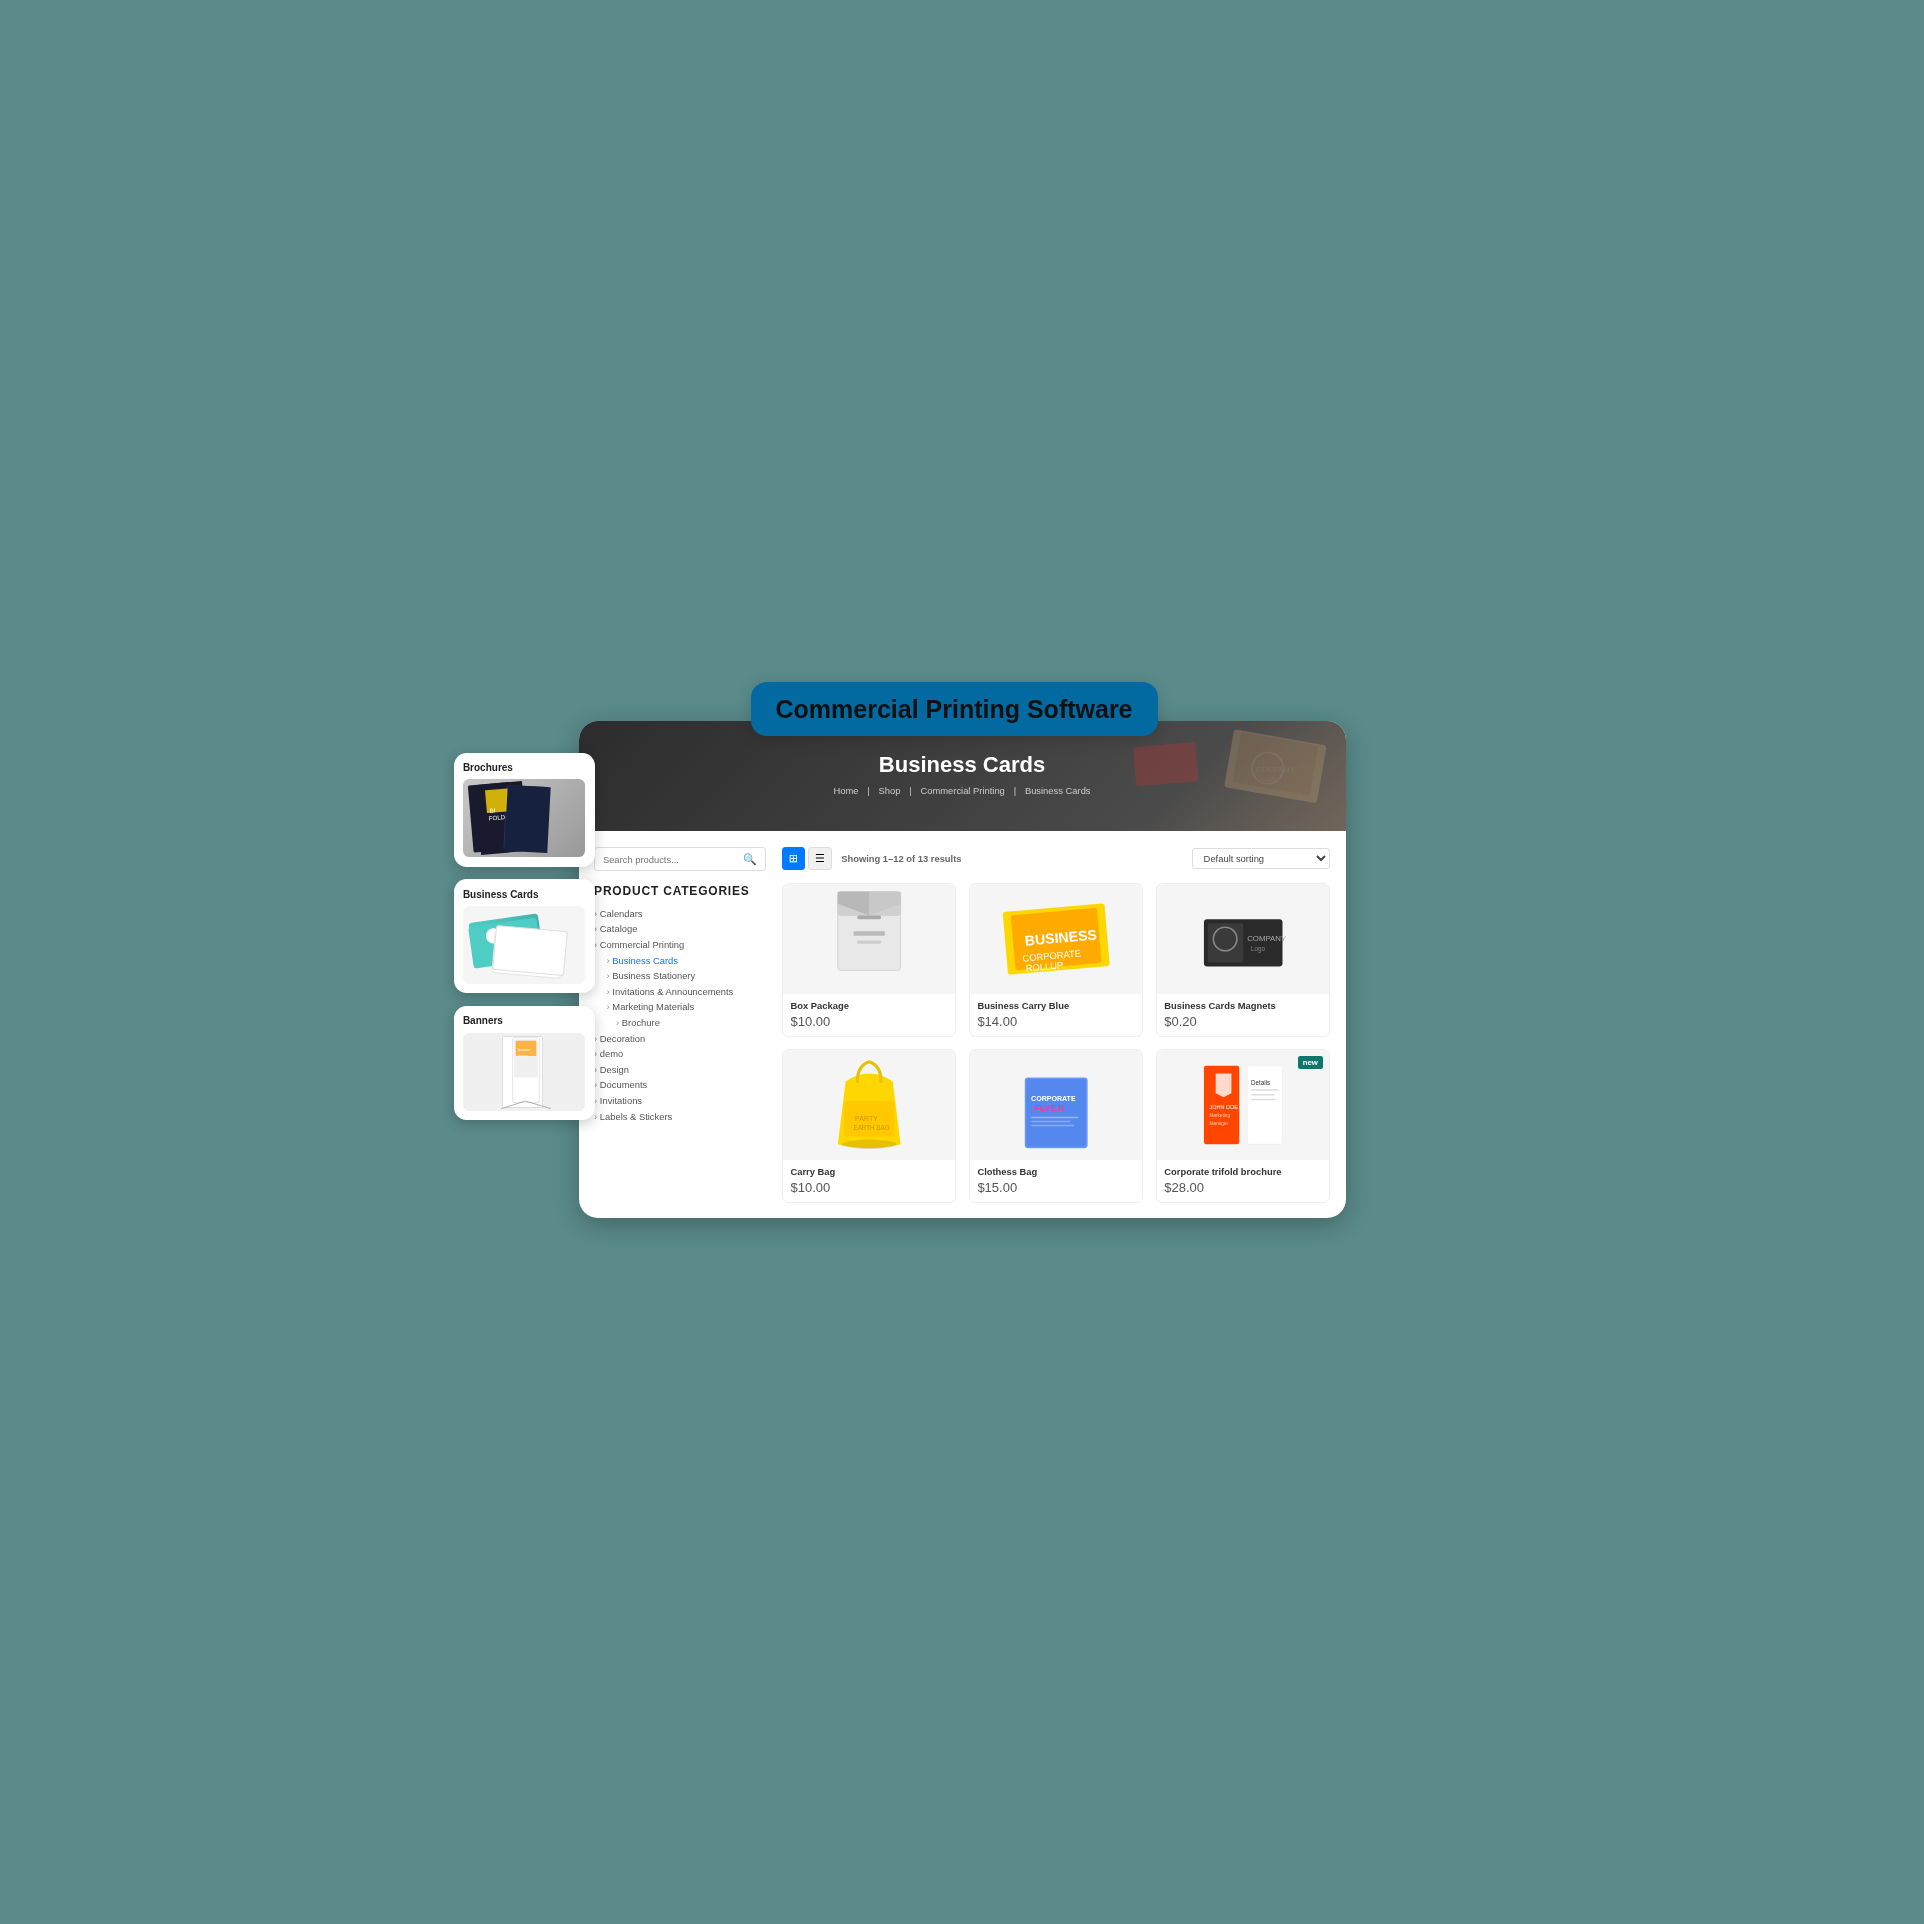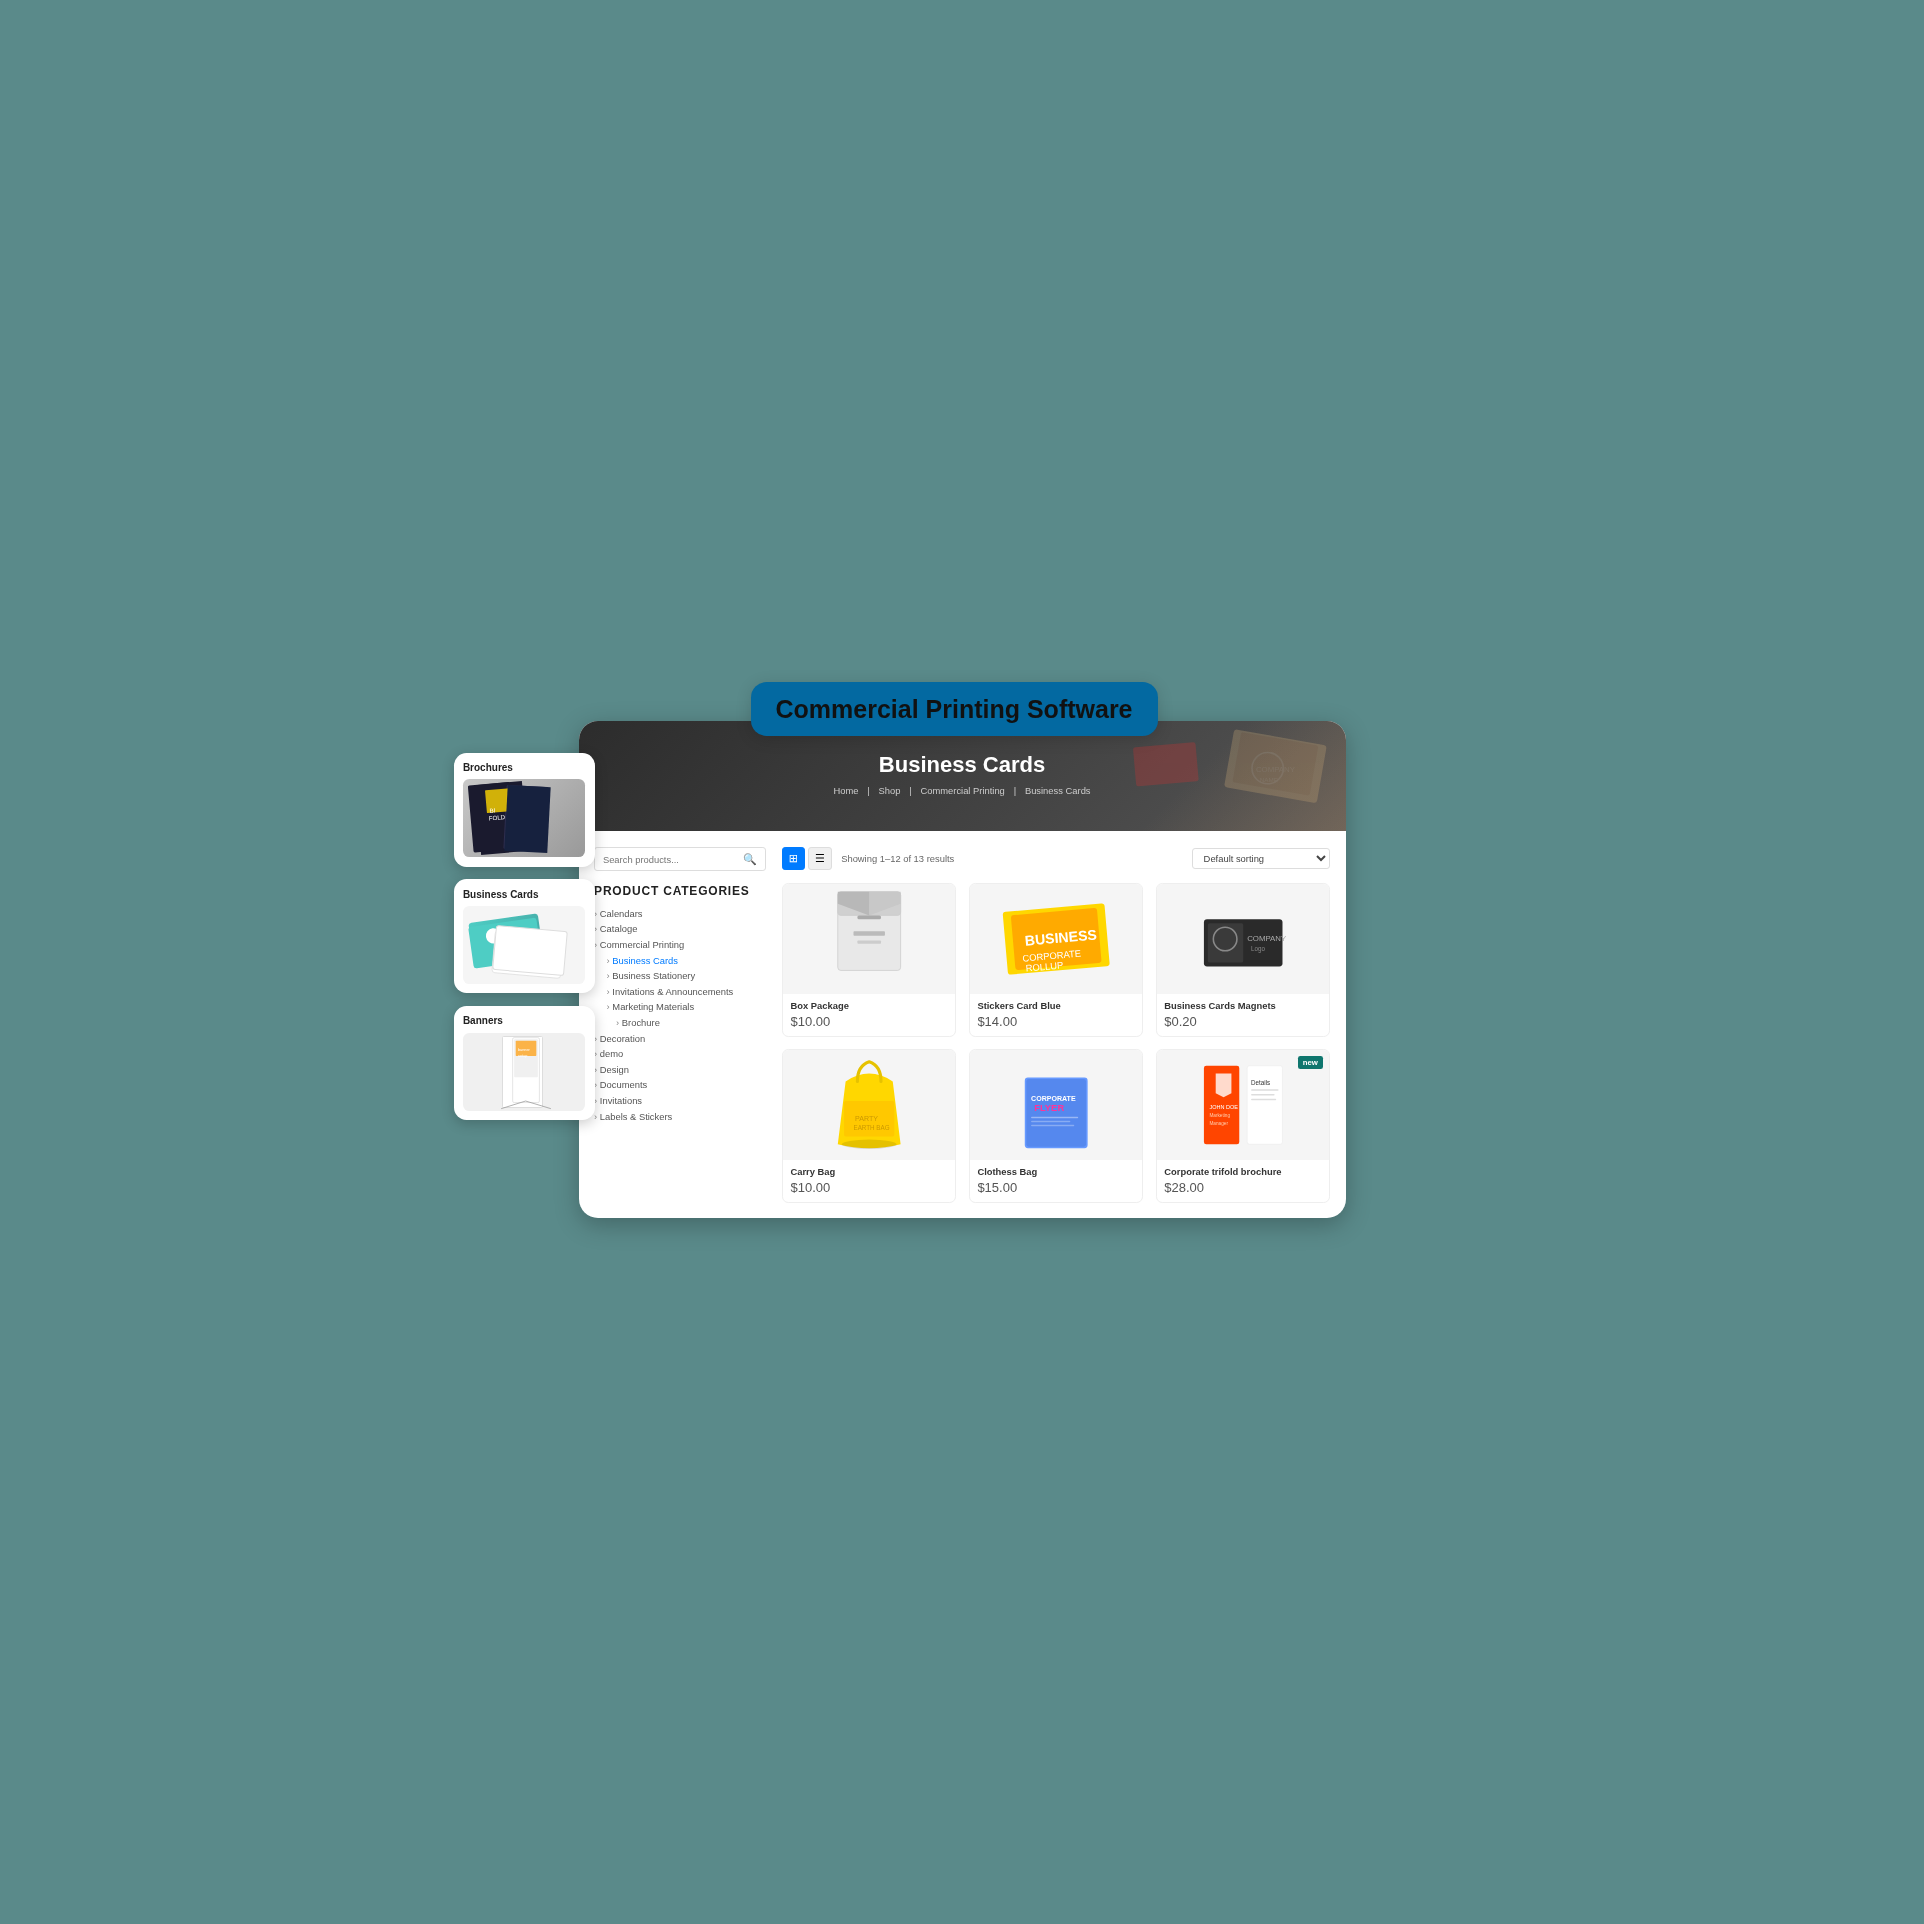--- a/index.html
+++ b/index.html
@@ -278,20 +278,21 @@
     .view-btn.active {
       background: #007bff;
       color: white;
       border-color: #007bff;
     }
 
     .results-count {
       font-size: 9.4px;
       color: #666;
       flex: 1;
+      font-weight: bold;
     }
 
     .sort-select {
       font-size: 9.4px;
       border: 0.8px solid #ddd;
       border-radius: 3.1px;
       padding: 3.1px 6.3px;
       color: #444;
       background: white;
     }
@@ -495,21 +496,21 @@
               <div class="product-img">
                 <svg viewBox="0 0 140 140" style="width:100%;height:100%">
     <rect x="5" y="30" width="130" height="80" rx="4" fill="#ffd700" transform="rotate(-5 70 70)"></rect>
     <rect x="15" y="35" width="110" height="70" rx="4" fill="#ff8c00" transform="rotate(-5 70 70)" opacity="0.6"></rect>
     <text x="30" y="75" font-size="18" fill="white" font-weight="bold" transform="rotate(-5 70 70)">BUSINESS</text>
     <text x="25" y="95" font-size="12" fill="white" transform="rotate(-5 70 70)">CORPORATE</text>
     <text x="28" y="108" font-size="12" fill="white" transform="rotate(-5 70 70)">ROLLUP</text>
   </svg>
               </div>
               <div class="product-info">
-                <div class="product-name">Stickers Card Blue</div>
+                <div class="product-name">Business Carry Blue</div>
                 <div class="product-price">$14.00</div>
               </div>
             </div>
             <div class="product-card">
               <div class="product-img">
                 <svg viewBox="0 0 140 140" style="width:100%;height:100%">
     <rect x="20" y="45" width="100" height="60" rx="4" fill="#2a2a2a"></rect>
     <rect x="25" y="50" width="45" height="50" rx="2" fill="#3a3a3a"></rect>
     <circle cx="47" cy="70" r="15" fill="none" stroke="#888" stroke-width="2"></circle>
     <text x="75" y="72" font-size="10" fill="#aaa">COMPANY</text>

